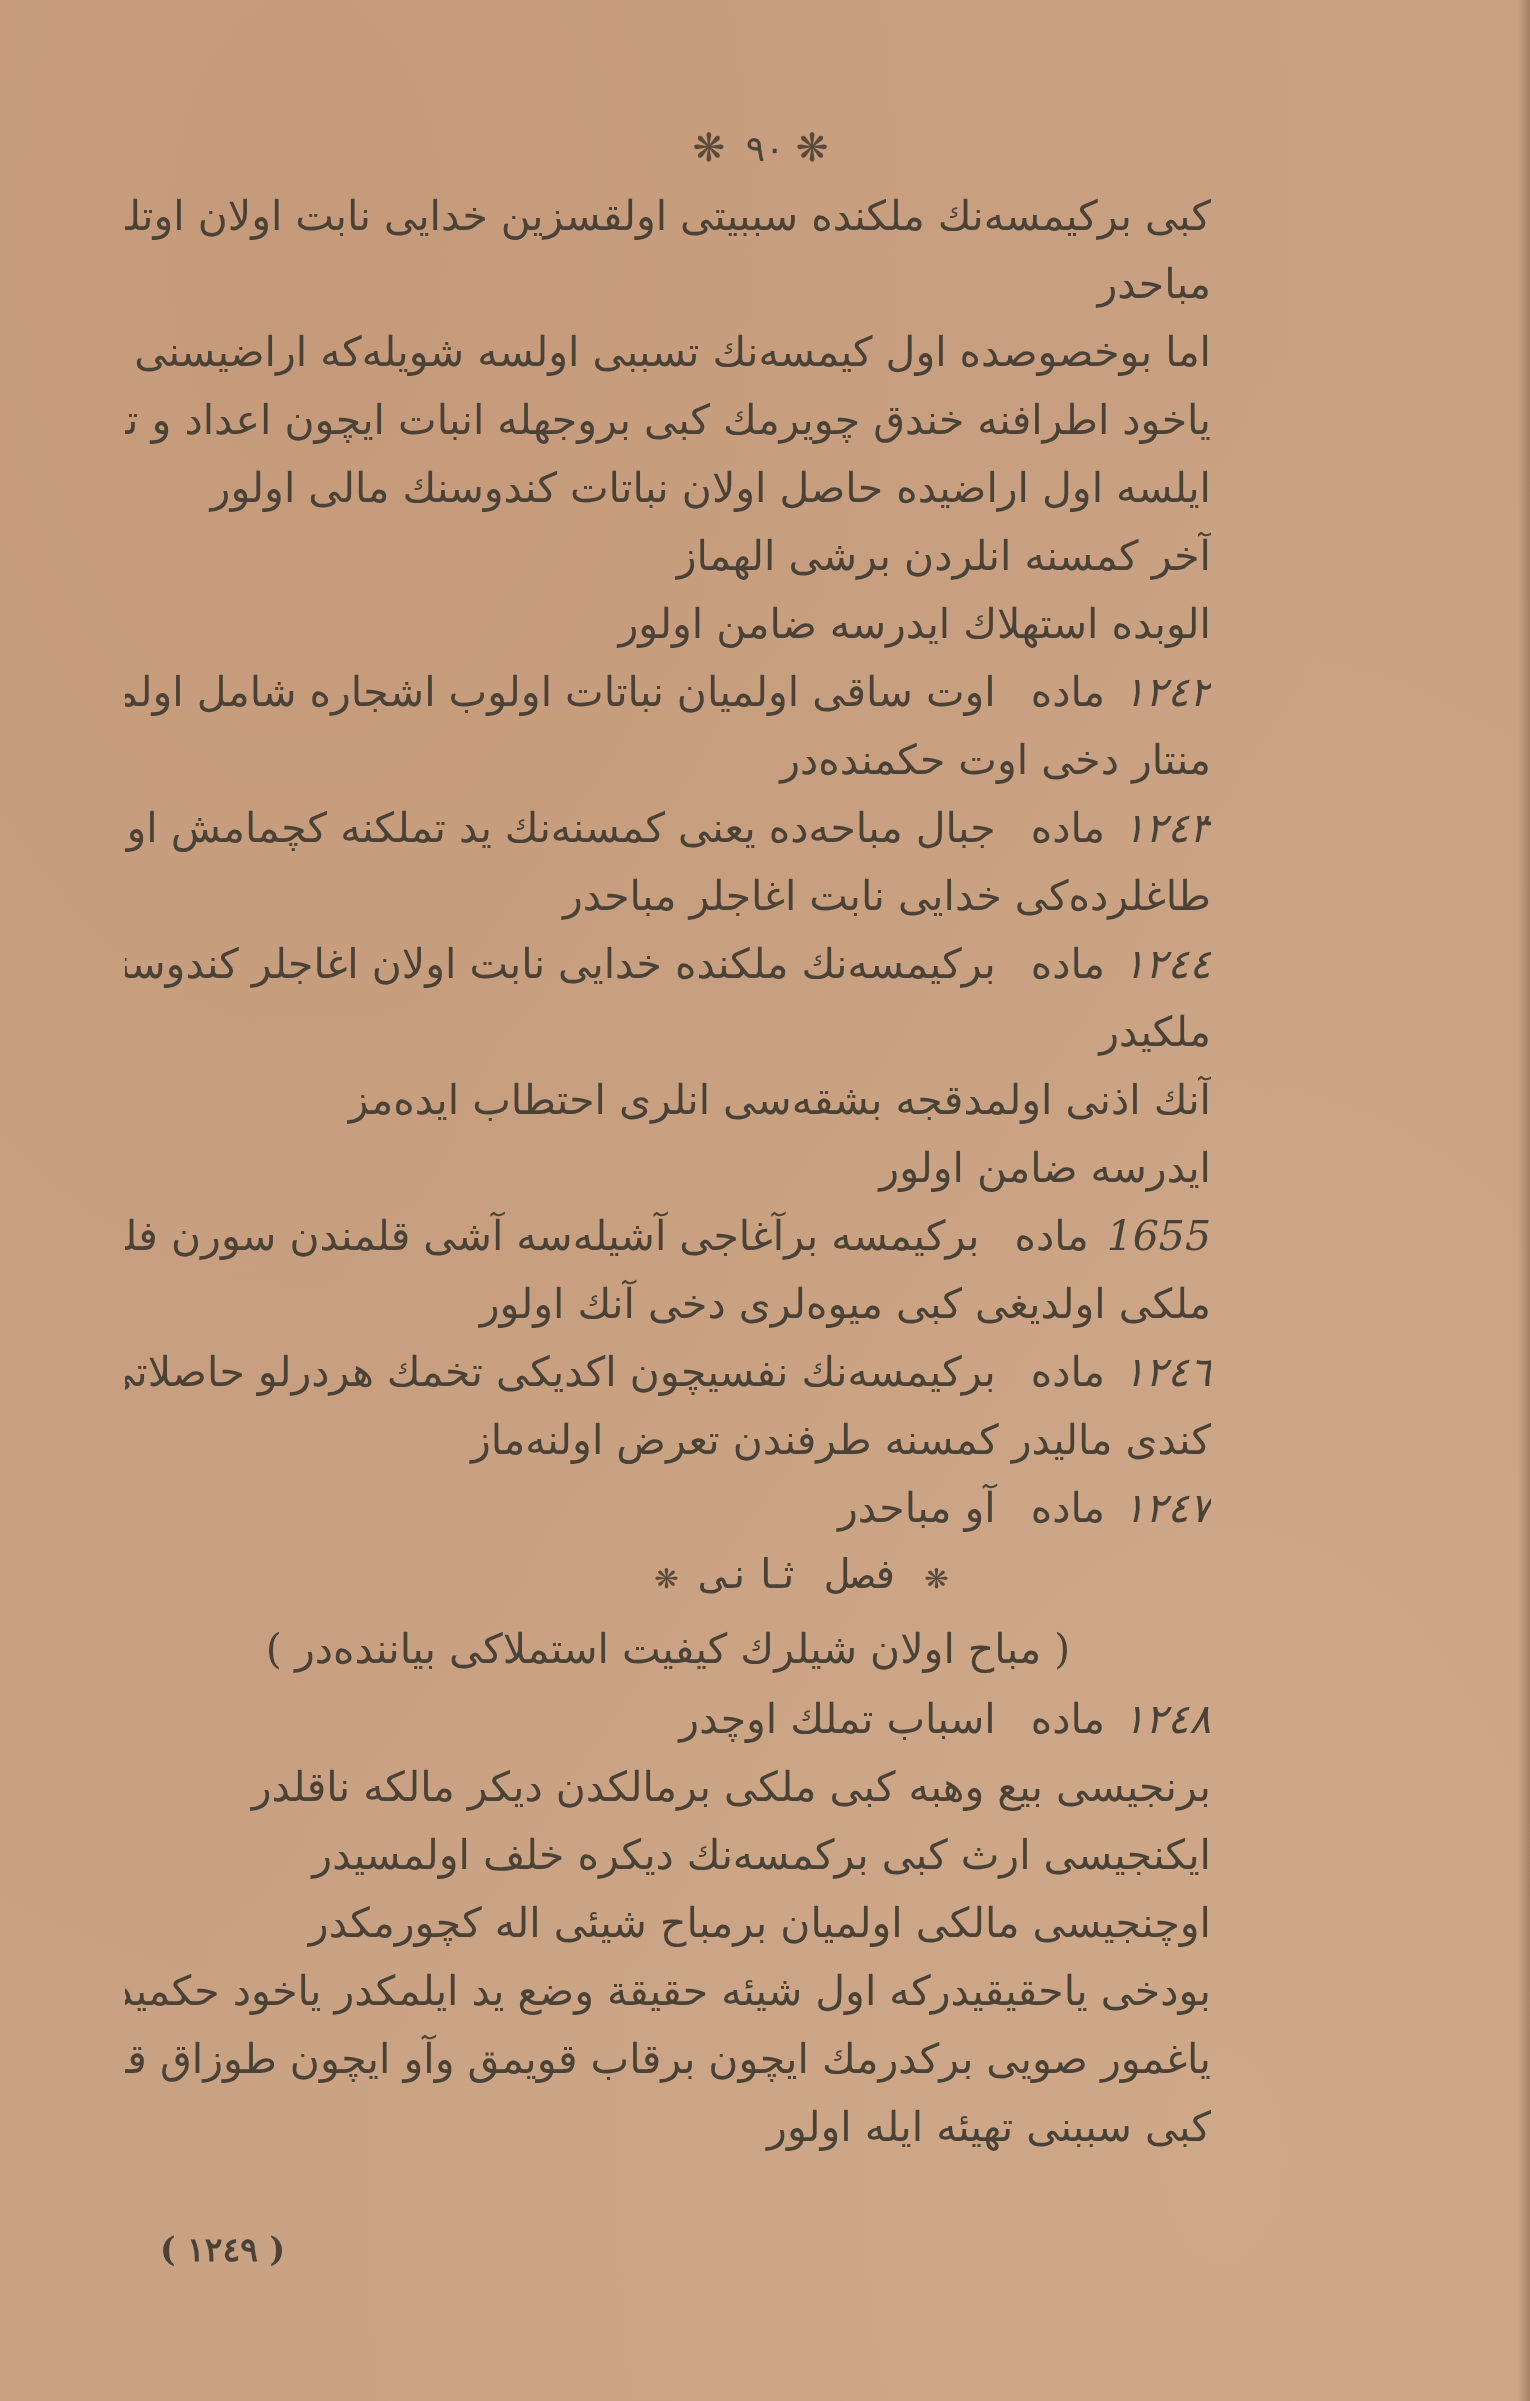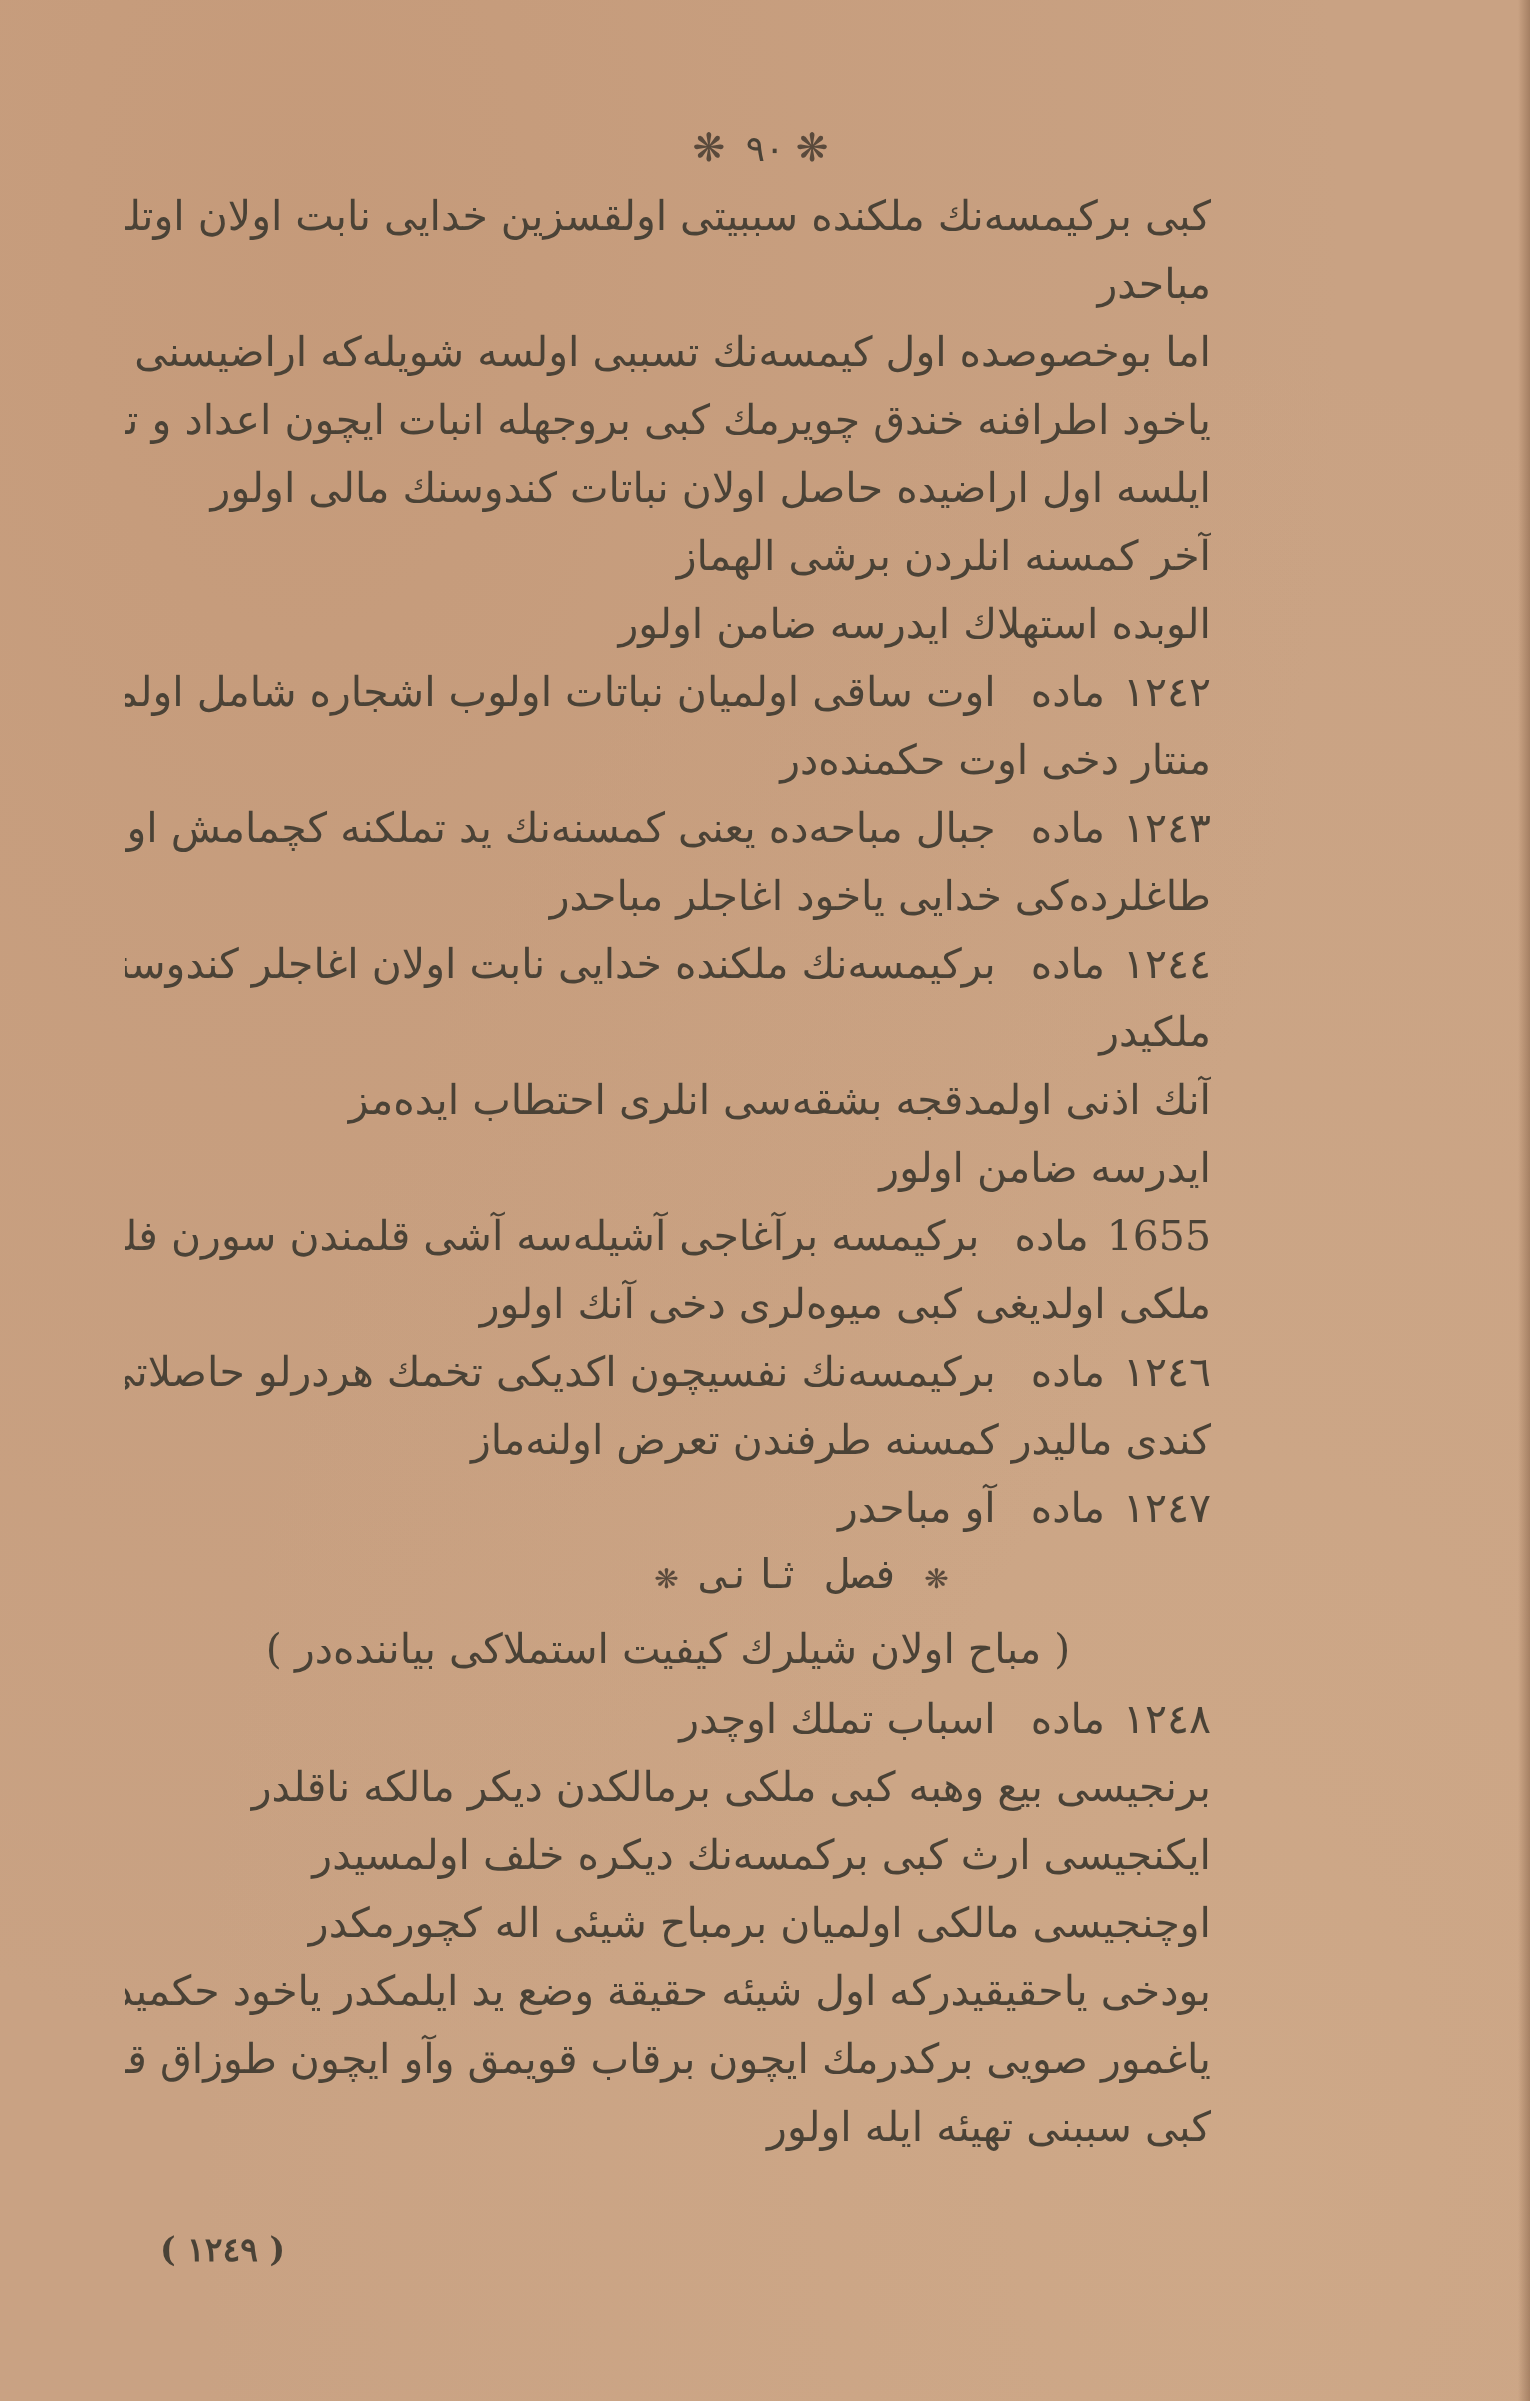--- a/index.html
+++ b/index.html
@@ -24,21 +24,21 @@
   .orn { display: inline-block; font-size: 39px; color: #5a4a3c; }
   .text-block {
     position: absolute; top: 182px; left: 125px; width: 1086px;
     direction: rtl; text-align: right;
   }
   .line {
     font-size: 41px; line-height: 68px; height: 68px;
     white-space: nowrap; overflow: hidden;
   }
   .line.justify { text-align: justify; text-align-last: justify; }
-  .madde-num { display: inline-block; margin-left: 18px; }
+  .madde-num { display: inline-block; margin-left: 18px; font-style: italic; }
   .madde-word { display: inline-block; margin-left: 35px; }
   .section-title { font-size: 41px; text-align: center; line-height: 71px; padding-left: 267px; font-family: Liberation Mono, monospace; }
   .subtitle { font-size: 41px; text-align: center; line-height: 71px; }
   .footer {
     position: absolute; top: 2230px; left: 160px;
     font-size: 33px; direction: rtl; font-weight: bold;
   }
 </style>
 </head>
 <body>
@@ -61,21 +61,21 @@
   <div class="line">الوبده استهلاك ايدرسه ضامن اولور</div>
 
   <div class="line">
     <span class="madde-num">١٢٤٢</span><span class="madde-word">ماده</span><span>اوت ساقى اولميان نباتات اولوب اشجاره شامل اولماز</span>
   </div>
   <div class="line">منتار دخى اوت حكمنده‌در</div>
 
   <div class="line">
     <span class="madde-num">١٢٤٣</span><span class="madde-word">ماده</span><span>جبال مباحه‌ده يعنى كمسنه‌نك يد تملكنه كچمامش اولان</span>
   </div>
-  <div class="line">طاغلرده‌كى خدايى ياخود اغاجلر مباحدر</div>
+  <div class="line">طاغلرده‌كى خدايى نابت اغاجلر مباحدر</div>
 
   <div class="line">
     <span class="madde-num">١٢٤٤</span><span class="madde-word">ماده</span><span>بركيمسه‌نك ملكنده خدايى نابت اولان اغاجلر كندوسنك</span>
   </div>
   <div class="line">ملكيدر</div>
   <div class="line">آنك اذنى اولمدقجه بشقه‌سى انلرى احتطاب ايده‌مز</div>
   <div class="line">ايدرسه ضامن اولور</div>
 
   <div class="line">
     <span class="madde-num">1655</span><span class="madde-word">ماده</span><span>بركيمسه برآغاجى آشيلەسه آشى قلمندن سورن فليزلر كندوسنك</span>

